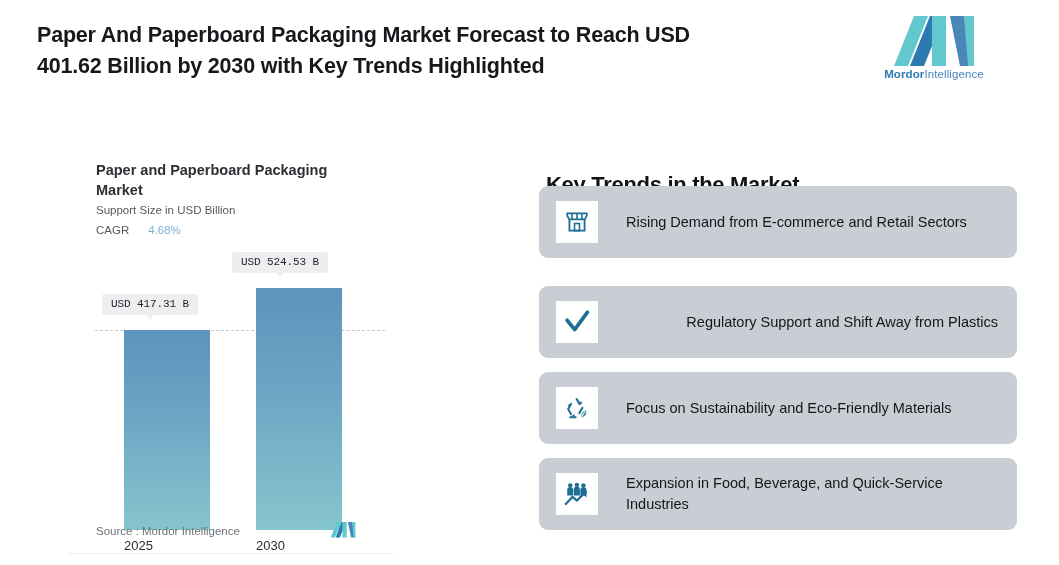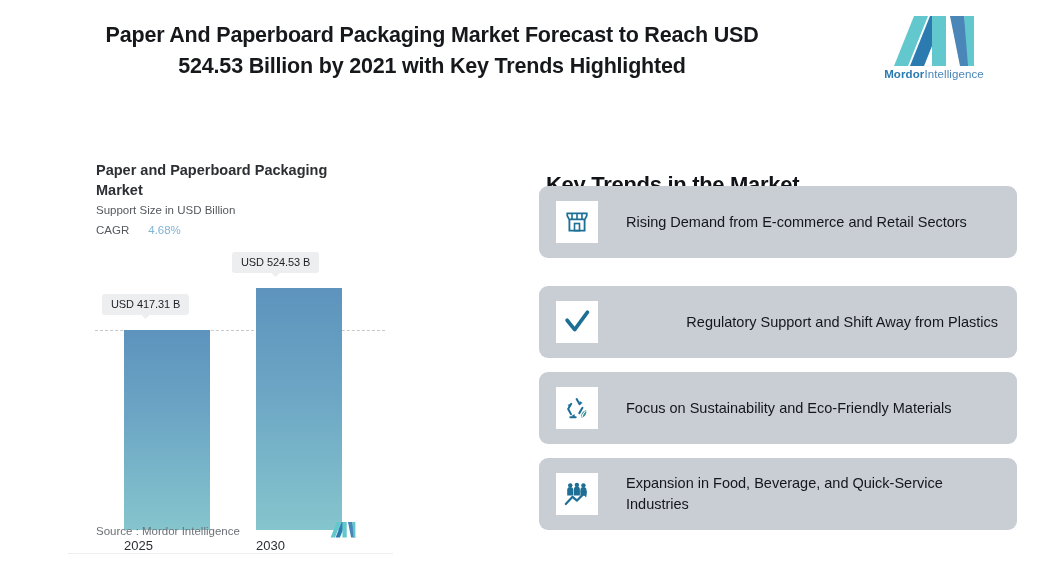--- a/index.html
+++ b/index.html
@@ -26,21 +26,20 @@
   #headline {
     position: absolute;
     left: 37px;
     top: 20px;
     width: 790px;
     font-size: 21.5px;
     font-weight: bold;
     line-height: 31px;
     letter-spacing: -0.2px;
     color: #16181c;
-    text-align: center;
   }
   #headline .hl-line { display: block; }
 
   
   #brand-logo {
     position: absolute;
     left: 884px;
     top: 14px;
     width: 100px;
     height: 72px;
@@ -131,20 +130,21 @@
   }
   .bar-badge {
     position: absolute;
     background: #eceef0;
     border-radius: 3px;
     padding: 4px 9px 5px 9px;
     font-size: 11px;
     color: #1d2025;
     white-space: nowrap;
     letter-spacing: -0.1px;
+    font-family: Liberation Mono, monospace;
   }
   .bar-badge::after {
     content: "";
     position: absolute;
     left: 50%;
     margin-left: -5px;
     bottom: -4px;
     width: 10px;
     height: 5px;
     background: #eceef0;
@@ -227,21 +227,21 @@
     color: #14171b;
   }
 </style>
 </head>
 <body>
 
 <div id="header">
 
   <div id="headline">
     <span class="hl-line">Paper And Paperboard Packaging Market Forecast to Reach USD</span>
-    <span class="hl-line">524.53 Billion by 2021 with Key Trends Highlighted</span>
+    <span class="hl-line">401.62 Billion by 2030 with Key Trends Highlighted</span>
   </div>
 
   <div id="brand-logo">
     <svg class="logo-mark" viewBox="0 0 84 52">
       <polygon points="2,52 22,2 36,2 16,52" fill="#62c8cd"></polygon>
       <polygon points="18,52 38,2 52,2 32,52" fill="#2b7bb0"></polygon>
       <polygon points="40,2 54,2 54,52 40,52" fill="#62c8cd"></polygon>
       <polygon points="58,2 72,2 82,52 68,52" fill="#4a86b8"></polygon>
       <polygon points="72,2 82,2 82,52 76,52" fill="#62c8cd"></polygon>
     </svg>

